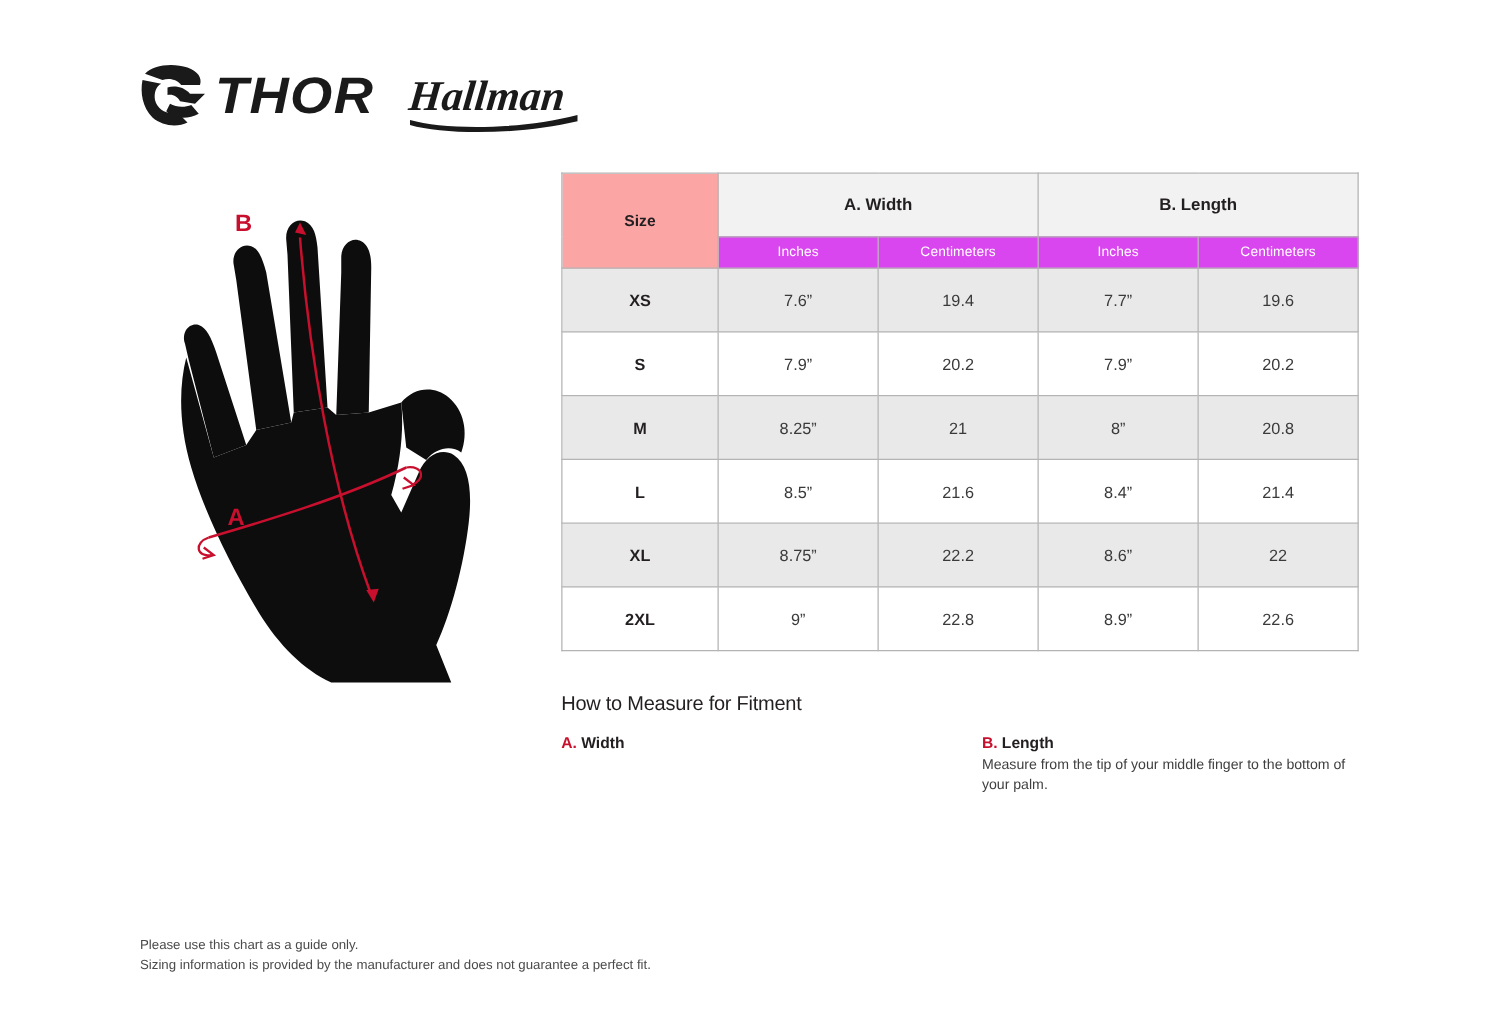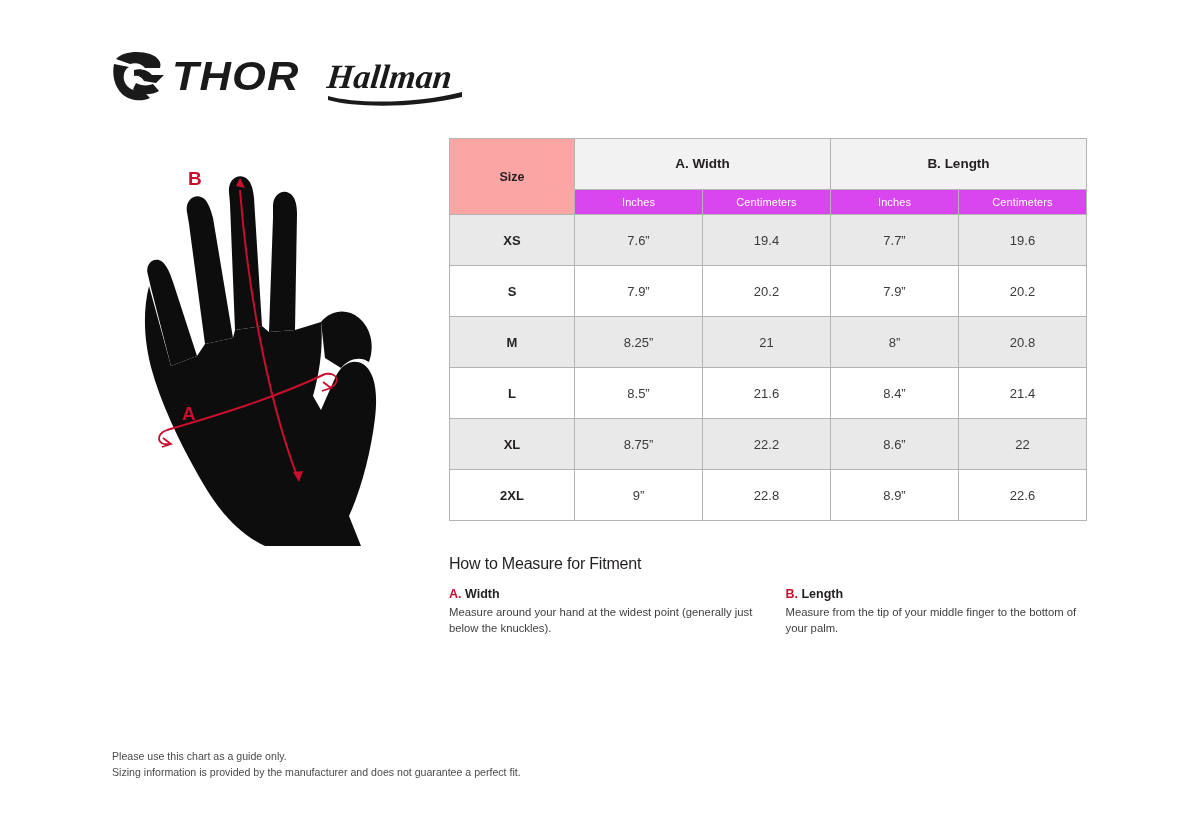--- a/index.html
+++ b/index.html
@@ -312,21 +312,20 @@
     </tbody>
   </table>
 
   <div class="measure-title">How to Measure for Fitment</div>
 
   <div class="measure-cols">
     <div class="measure-col">
       <div class="measure-head">
         <span class="letter">A.</span><span> Width</span>
       </div>
-      <div class="measure-body">Measure around your hand at the widest point (generally just below the knuckles).</div>
     </div>
     <div class="measure-col">
       <div class="measure-head">
         <span class="letter">B.</span><span> Length</span>
       </div>
       <div class="measure-body">Measure from the tip of your middle finger to the bottom of your palm.</div>
     </div>
   </div>
 
 </div>

